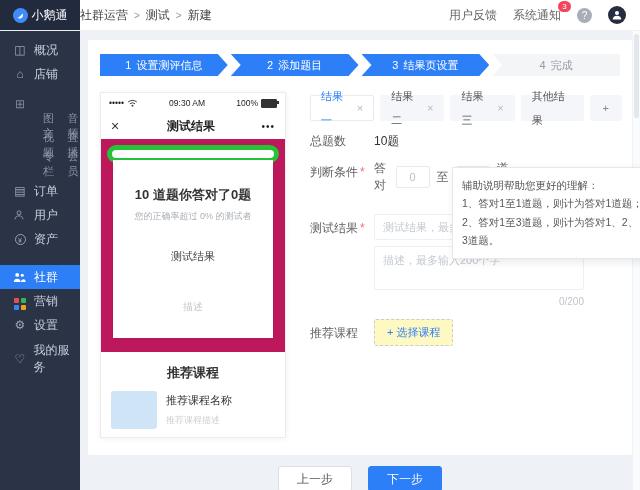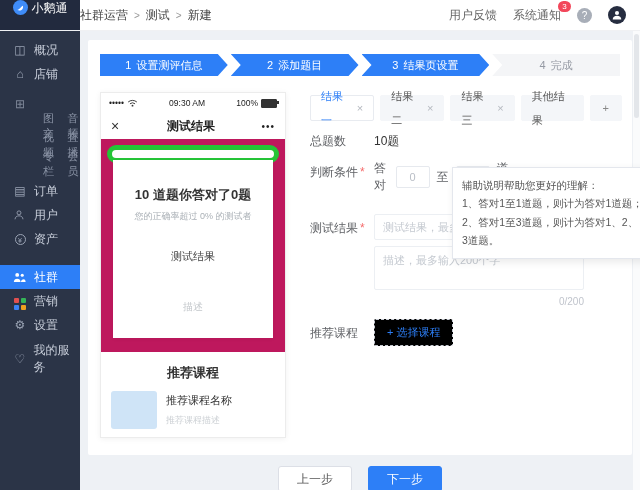--- a/index.html
+++ b/index.html
@@ -1,21 +1,21 @@
 <!DOCTYPE html>
 <html><head>
 <meta charset="utf-8">
 <style>
   html,body{margin:0;padding:0;width:640px;height:490px;overflow:hidden;
     background:#eef1f5;font-family:"Liberation Sans",sans-serif;
     -webkit-font-smoothing:antialiased;}
   
   .topbar{position:absolute;top:0;left:0;width:640px;height:30px;background:#fff;
     display:flex;align-items:center;z-index:9;box-shadow:0 1px 0 #f0f1f3;}
-  .logo{width:80px;height:30px;background:#222a3e;display:flex;
+  .logo{width:80px;height:30px;background:#222a3e;display:flex;align-items:center;
     justify-content:center;gap:4px;color:#fff;font-size:12px;flex-shrink:0;cursor:pointer;}
   .breadcrumb{font-size:12px;color:#444;display:flex;gap:6px;align-items:center;}
   .breadcrumb .sep{color:#999;font-size:10px;}
   .topbar-right{margin-left:auto;display:flex;align-items:center;gap:16px;
     padding-right:14px;font-size:12px;color:#666;}
   .notif{position:relative;}
   .badge{position:absolute;top:-6px;right:-10px;background:#f2465a;color:#fff;
     font-size:8px;min-width:11px;height:11px;line-height:11px;border-radius:6px;
     text-align:center;padding:0 1px;}
   .help-circle{width:15px;height:15px;border-radius:50%;background:#a8aeb8;color:#fff;
@@ -96,21 +96,21 @@
   .rate{color:#606266;margin-left:4px;white-space:nowrap;}
   .rate b{color:#fd8181;font-weight:normal;}
   .txt{width:210px;height:26px;border:1px solid #eceff3;border-radius:2px;padding:0 8px;
     font-size:11px;color:#333;box-sizing:border-box;outline:none;font-family:inherit;}
   .txt::placeholder,.area::placeholder{color:#c4c9d0;}
   .area{width:210px;height:44px;border:1px solid #eceff3;border-radius:2px;padding:6px 8px;
     font-size:11px;color:#333;box-sizing:border-box;resize:none;outline:none;margin-top:6px;
     font-family:inherit;}
   .counter{width:210px;text-align:right;font-size:10px;color:#c0c4cc;margin-top:3px;}
   .dashed{display:inline-block;border:1px dashed #c8ccd4;border-radius:2px;padding:5px 12px;
-    color:#2d7ff7;font-size:11px;cursor:pointer;background:#000000;}
+    color:#2d7ff7;font-size:11px;cursor:pointer;background:#fef9c3;}
   .tooltip{position:absolute;left:142px;top:72px;width:182px;background:#fff;border:1px solid #e4e7ed;
     box-shadow:2px 3px 8px rgba(0,0,0,.09);padding:8px 9px;font-size:10.5px;color:#555;
     line-height:1.75;z-index:5;}
   
   .footer{position:absolute;left:0;top:436px;width:560px;display:flex;justify-content:center;gap:16px;}
   .btn{height:26px;padding:0 18px;border-radius:3px;font-size:12px;cursor:pointer;
     font-family:inherit;}
   .btn.plain{background:#fff;border:1px solid #dcdfe6;color:#555;}
   .btn.primary{background:#2d7ff7;border:1px solid #2d7ff7;color:#fff;}
   

